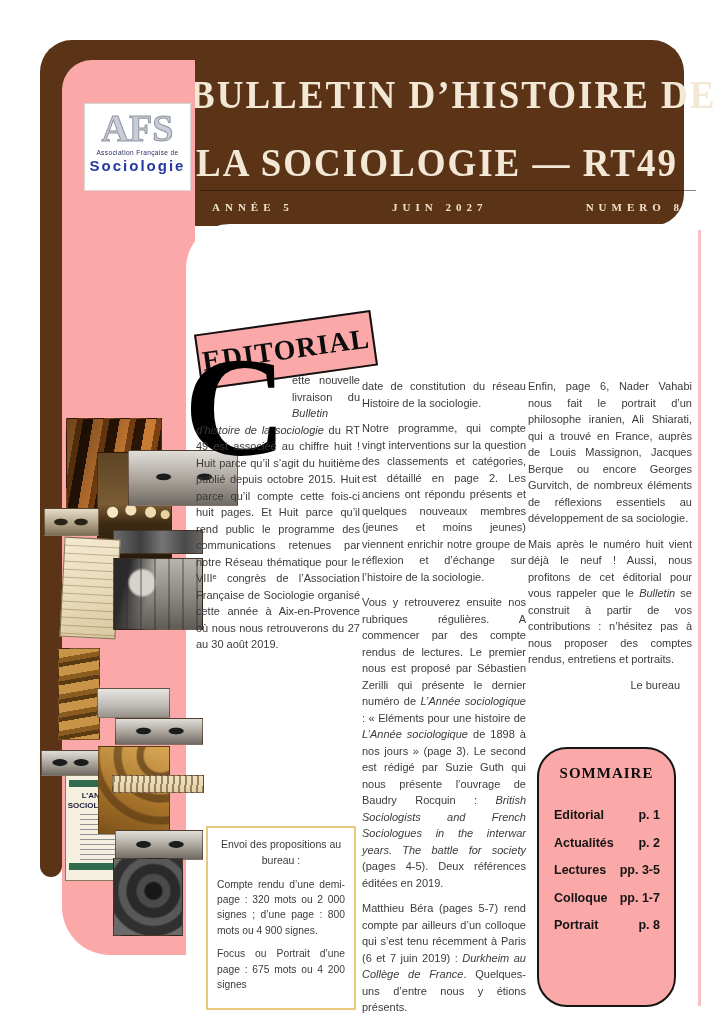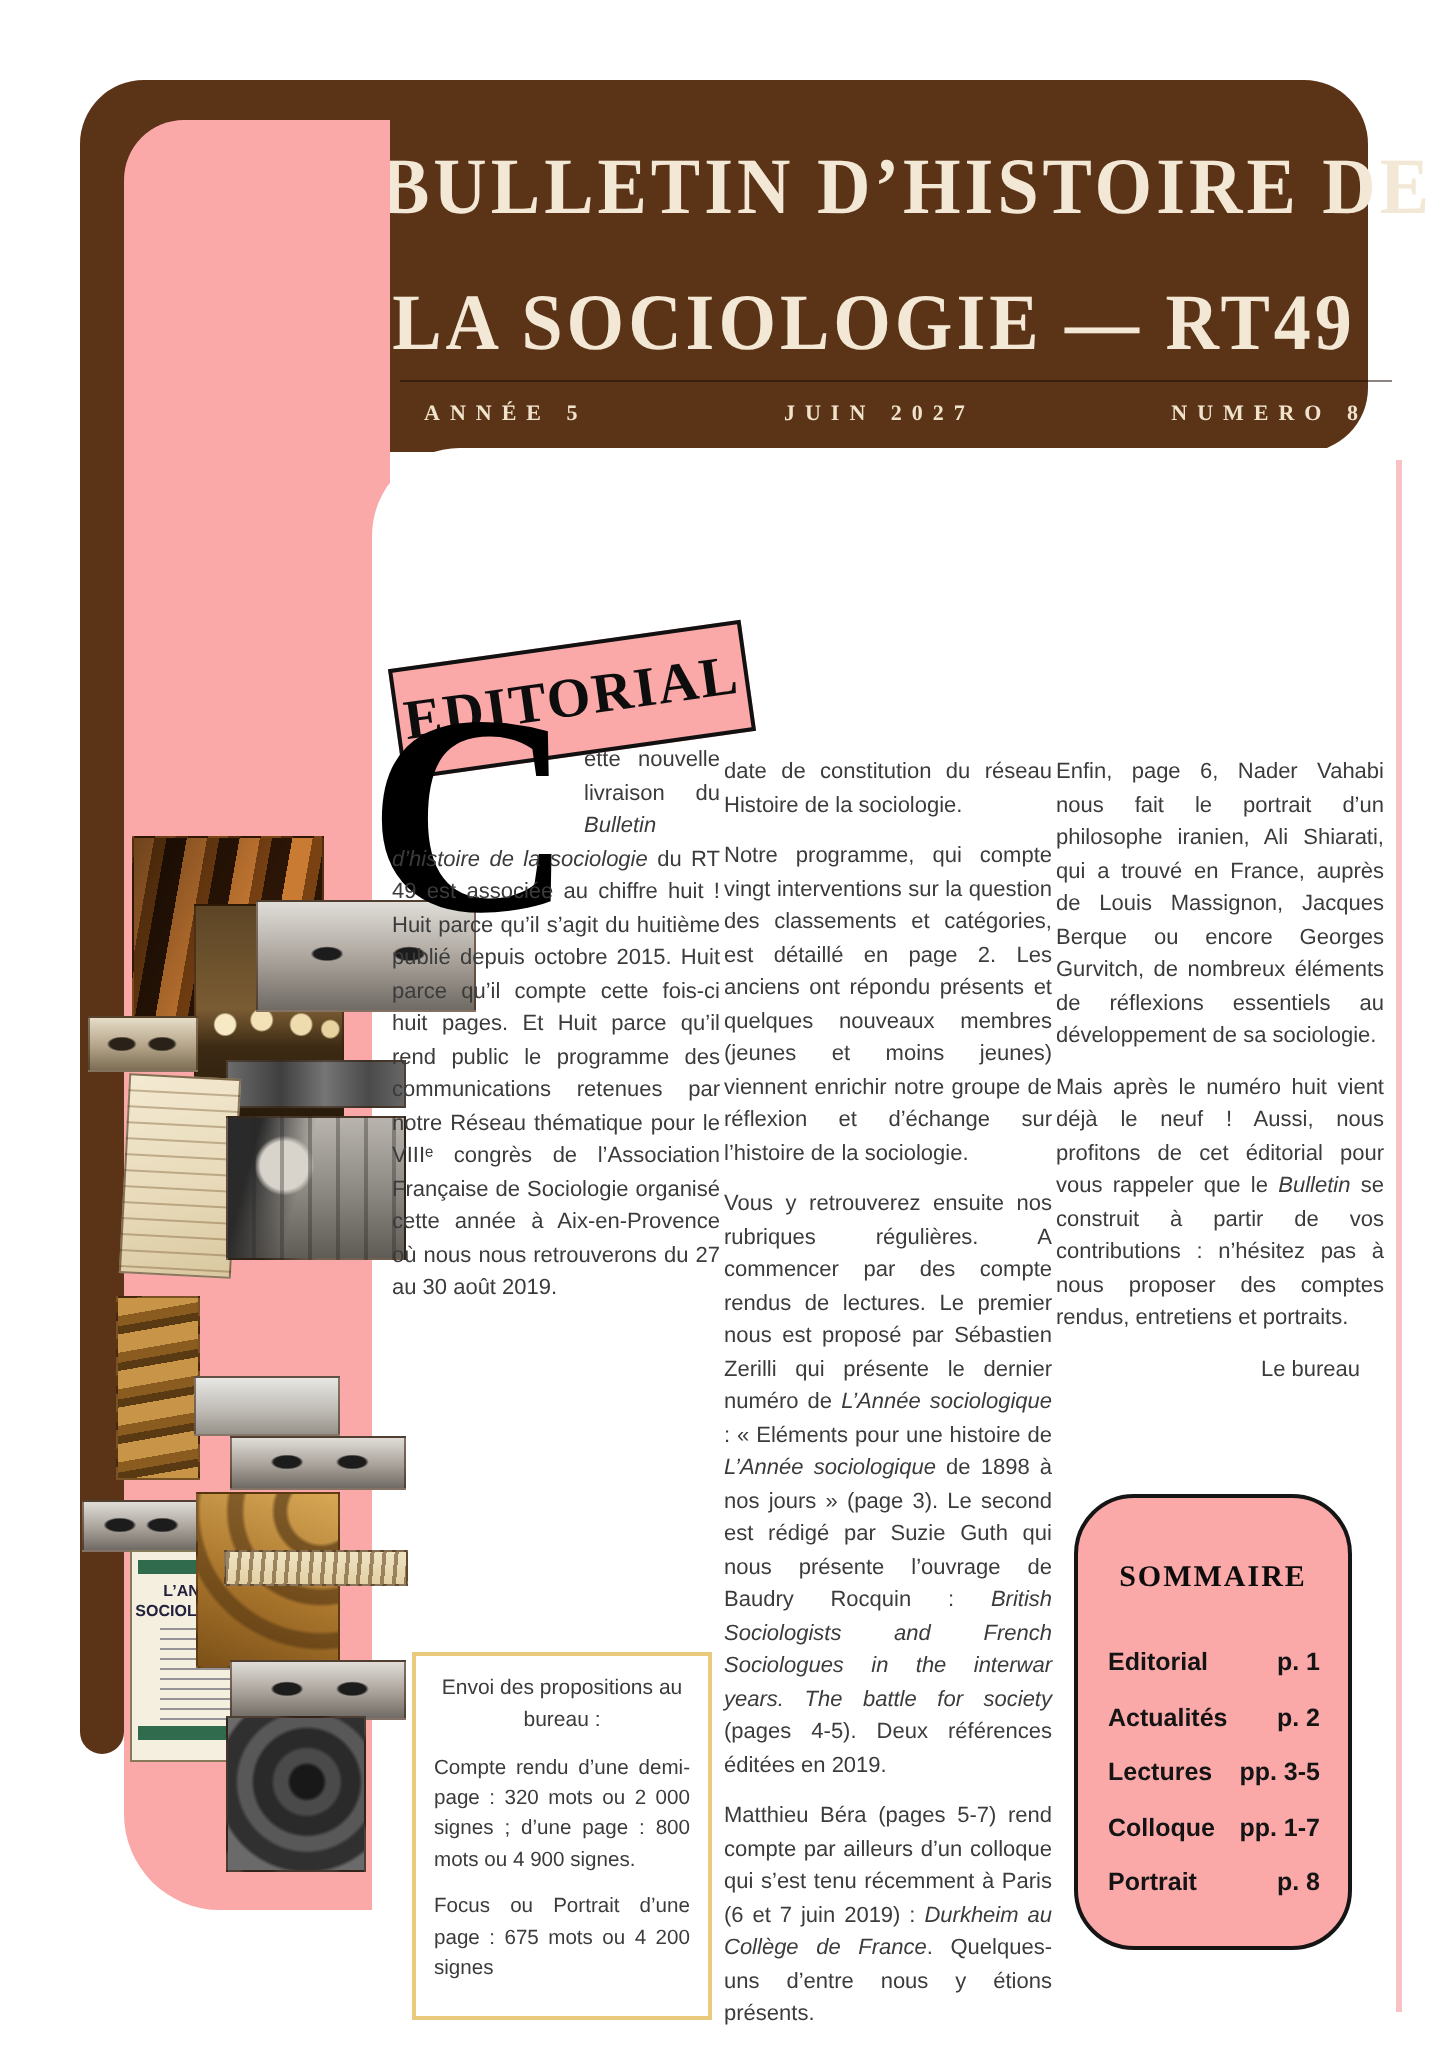--- a/index.html
+++ b/index.html
@@ -59,23 +59,23 @@
   .signature{text-align:right;padding-right:12px;margin-top:2px;color:#3b3b3b;}
 
   
   .submission-box{position:absolute;left:206px;top:826px;width:150px;z-index:8;
     background:#fff;border:2px solid #E9C97B;box-sizing:border-box;padding:9px 9px 7px 9px;
     color:#3b3b3b;}
   .sub-title{font-size:10.5px;text-align:center;margin-bottom:8px;line-height:1.5;}
   .submission-box p{margin:0 0 8px 0;font-size:10.3px;line-height:1.5;text-align:justify;}
 
   
-  .sommaire{position:absolute;left:537px;top:747px;width:139px;height:228px;z-index:8;
+  .sommaire{position:absolute;left:537px;top:747px;width:139px;height:260px;z-index:8;
     background:#FAA8A8;border:2px solid #151515;border-radius:30px;box-sizing:border-box;
-    padding-top:32px;}
+    padding-top:16px;}
   .som-title{text-align:center;font-family:"Liberation Serif","DejaVu Serif",serif;
     font-weight:bold;font-size:15px;letter-spacing:1px;color:#0d0d0d;}
   .som-list{margin-top:26px;}
   .som-item{display:flex;justify-content:space-between;padding:0 14px 0 15px;
     margin-bottom:13.5px;font-size:12.5px;font-weight:bold;color:#141414;}
 
   
   .collage{position:absolute;left:40px;top:415px;width:210px;height:545px;z-index:6;}
   .tile{position:absolute;border:1px solid rgba(55,28,8,.55);box-sizing:border-box;}
   .t-shelves{left:26px;top:3px;width:96px;height:92px;background:
@@ -150,20 +150,25 @@
       <span>ANNÉE 5</span>
       <span>JUIN 2027</span>
       <span>NUMERO 8</span>
     </div>
   </div>
   <div class="brown-strip"></div>
   <div class="pink-band"></div>
   <div class="content-bg"></div>
   <div class="pink-line"></div>
 
+  <div class="logo">
+    <div class="logo-acronym">AFS</div>
+    <div class="logo-sub">Association Française de</div>
+    <div class="logo-name">Sociologie</div>
+  </div>
 
   <div class="collage">
     <div class="tile t-shelves"></div>
     <div class="tile t-library"></div>
     <div class="tile t-eyes t-eyes1"></div>
     <div class="tile t-eyes-sepia t-eyes-l"></div>
     <div class="tile t-group"></div>
     <div class="tile t-manuscript"></div>
     <div class="tile t-durkheim"></div>
     <div class="tile t-books"></div>

